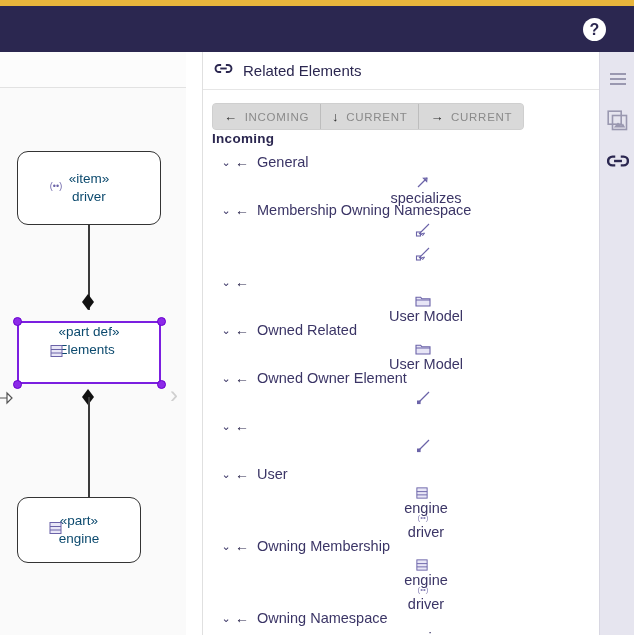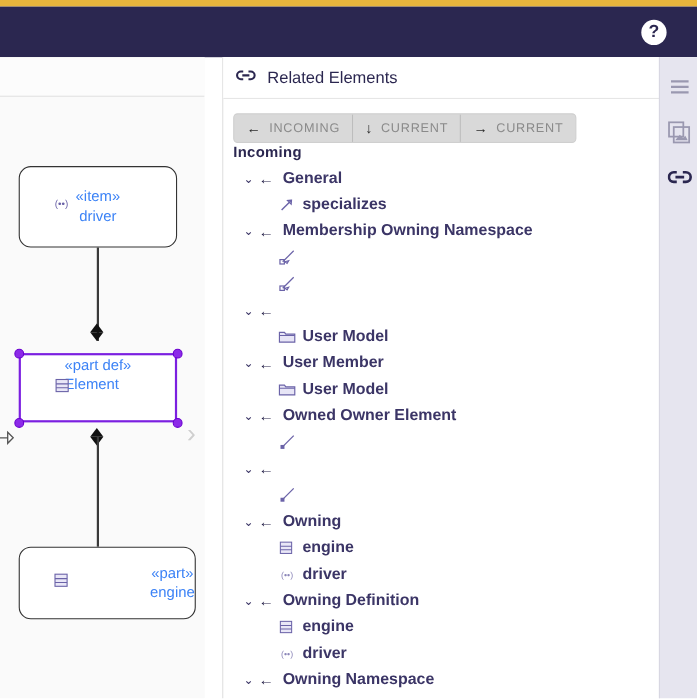--- a/index.html
+++ b/index.html
@@ -47,26 +47,26 @@
   }
 
   .node {
     position: absolute;
     background: #ffffff;
     border: 1.4px solid #333333;
     border-radius: 11px;
     display: flex; align-items: center; justify-content: center;
     text-align: center;
   }
-  .node-label { font-size: 13.5px; color: #3b82f6; line-height: 18px; }
+  .node-label { font-size: 13.5px; color: #0c4a6e; line-height: 18px; }
   .node-label .guil { display: block; }
   .node-icon { position: absolute; left: 30px; top: 50%; transform: translateY(-50%); }
 
   .node-item { left: 17px; top: 62px; width: 144px; height: 74px; }
-  .node-engine { left: 17px; top: 408px; width: 161px; height: 66px; justify-content: flex-end; }
+  .node-engine { left: 17px; top: 408px; width: 124px; height: 66px; }
 
   .node-vehicle {
     position: absolute; left: 17px; top: 232px; width: 144px; height: 63px;
     background: #ffffff;
     border: 2.5px solid #7b1fe0;
     border-radius: 0;
     display: flex; justify-content: center;
   }
   .node-vehicle .node-label { font-size: 13.5px; }
 
@@ -126,27 +126,27 @@
     position: absolute; left: 9px; top: 79px;
     font-size: 13.5px; font-weight: bold; color: #2b2750; letter-spacing: 0.3px;
   }
 
   .tree { position: absolute; left: 0; top: 98px; width: 396px; }
   .tnode {
     display: flex; align-items: center; height: 24px;
     font-size: 14.5px; color: #3b3566; cursor: pointer;
   }
   .tnode.group { padding-left: 14px; }
-  .tnode.child { padding-left: 50px; }
+  .tnode.child { padding-left: 50px; flex-direction: column; }
   .twist {
     width: 18px; color: #3b3566; font-size: 11px; text-align: center;
     display: inline-block;
   }
   .tarrow { width: 22px; color: #201b44; font-size: 14px; display: inline-block; }
-  .tlabel { white-space: nowrap; font-weight: bold; }
+  .tlabel { white-space: nowrap; }
   .ticon {
     width: 22px; display: inline-flex; align-items: center; justify-content: flex-start;
   }
 
   
   .rail {
     position: absolute; left: 599px; top: 52px; width: 35px; height: 583px;
     background: #e6e5ef; border-left: 1px solid #d8d7e2;
   }
   .rail-btn {
@@ -189,21 +189,21 @@
       <div class="node-vehicle">
         <span class="node-icon">
           <svg width="15" height="15" viewBox="0 0 15 15">
             <rect x="2" y="2" width="11" height="11" fill="#e9e7f7" stroke="#6b63a8" stroke-width="1"></rect>
             <line x1="2" y1="6" x2="13" y2="6" stroke="#6b63a8" stroke-width="1"></line>
             <line x1="2" y1="9.5" x2="13" y2="9.5" stroke="#6b63a8" stroke-width="1"></line>
           </svg>
         </span>
         <span class="node-label">
           <span class="guil">«part def»</span>
-          <span class="guil">Element</span>
+          <span class="guil">Elements</span>
         </span>
       </div>
       <div class="handle" style="left:13px;  top:228px;"></div>
       <div class="handle" style="left:157px; top:228px;"></div>
       <div class="handle" style="left:13px;  top:291px;"></div>
       <div class="handle" style="left:157px; top:291px;"></div>
 
       <span class="arrow-left-stub">
         <svg width="14" height="14" viewBox="0 0 14 14">
           <path d="M0 7 H7 M7 2 L12 7 L7 12 Z" fill="#ffffff" stroke="#555555" stroke-width="1.2"></path>
@@ -309,21 +309,21 @@
             <svg width="16" height="14" viewBox="0 0 16 14">
               <path d="M1 3.2 h4.6 l1.2 1.5 H15 v7.3 H1 Z" fill="#e7e5f6" stroke="#6b63a8" stroke-width="1.1"></path>
               <line x1="1" y1="6" x2="15" y2="6" stroke="#6b63a8" stroke-width="1"></line>
             </svg>
           </span>
           <span class="tlabel">User Model</span>
         </div>
         <div class="tnode group">
           <span class="twist">⌄</span>
           <span class="tarrow">←</span>
-          <span class="tlabel">User Member</span>
+          <span class="tlabel">Owned Related</span>
         </div>
         <div class="tnode child">
           <span class="ticon">
             <svg width="16" height="14" viewBox="0 0 16 14">
               <path d="M1 3.2 h4.6 l1.2 1.5 H15 v7.3 H1 Z" fill="#e7e5f6" stroke="#6b63a8" stroke-width="1.1"></path>
               <line x1="1" y1="6" x2="15" y2="6" stroke="#6b63a8" stroke-width="1"></line>
             </svg>
           </span>
           <span class="tlabel">User Model</span>
         </div>
@@ -350,21 +350,21 @@
             <svg width="18" height="16" viewBox="0 0 18 16">
               <line x1="4" y1="12" x2="14" y2="2" stroke="#6b63a8" stroke-width="1.2"></line>
               <rect x="2" y="10.5" width="3.6" height="3.6" fill="#6b63a8"></rect>
             </svg>
           </span>
           <span class="tlabel"></span>
         </div>
         <div class="tnode group">
           <span class="twist">⌄</span>
           <span class="tarrow">←</span>
-          <span class="tlabel">Owning</span>
+          <span class="tlabel">User</span>
         </div>
         <div class="tnode child">
           <span class="ticon">
             <svg width="14" height="14" viewBox="0 0 15 15">
               <rect x="2" y="2" width="11" height="11" fill="#e9e7f7" stroke="#6b63a8" stroke-width="1"></rect>
               <line x1="2" y1="6" x2="13" y2="6" stroke="#6b63a8" stroke-width="1"></line>
               <line x1="2" y1="9.5" x2="13" y2="9.5" stroke="#6b63a8" stroke-width="1"></line>
             </svg>
           </span>
           <span class="tlabel">engine</span>
@@ -373,21 +373,21 @@
           <span class="ticon">
             <svg width="16" height="14" viewBox="0 0 16 14">
               <text x="8" y="10" font-size="8" fill="#8b85b8" text-anchor="middle" font-family="Liberation Sans, sans-serif">(••)</text>
             </svg>
           </span>
           <span class="tlabel">driver</span>
         </div>
         <div class="tnode group">
           <span class="twist">⌄</span>
           <span class="tarrow">←</span>
-          <span class="tlabel">Owning Definition</span>
+          <span class="tlabel">Owning Membership</span>
         </div>
         <div class="tnode child">
           <span class="ticon">
             <svg width="14" height="14" viewBox="0 0 15 15">
               <rect x="2" y="2" width="11" height="11" fill="#e9e7f7" stroke="#6b63a8" stroke-width="1"></rect>
               <line x1="2" y1="6" x2="13" y2="6" stroke="#6b63a8" stroke-width="1"></line>
               <line x1="2" y1="9.5" x2="13" y2="9.5" stroke="#6b63a8" stroke-width="1"></line>
             </svg>
           </span>
           <span class="tlabel">engine</span>

